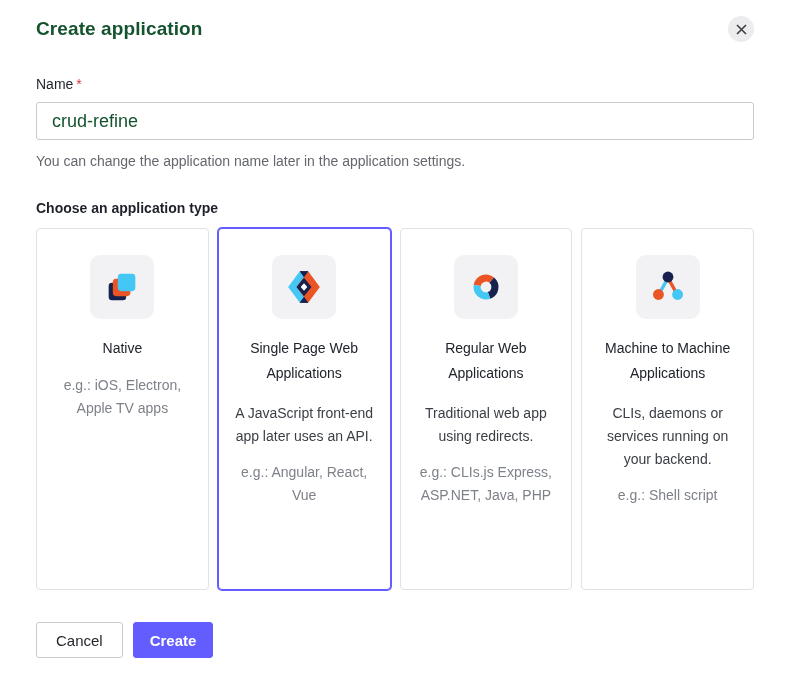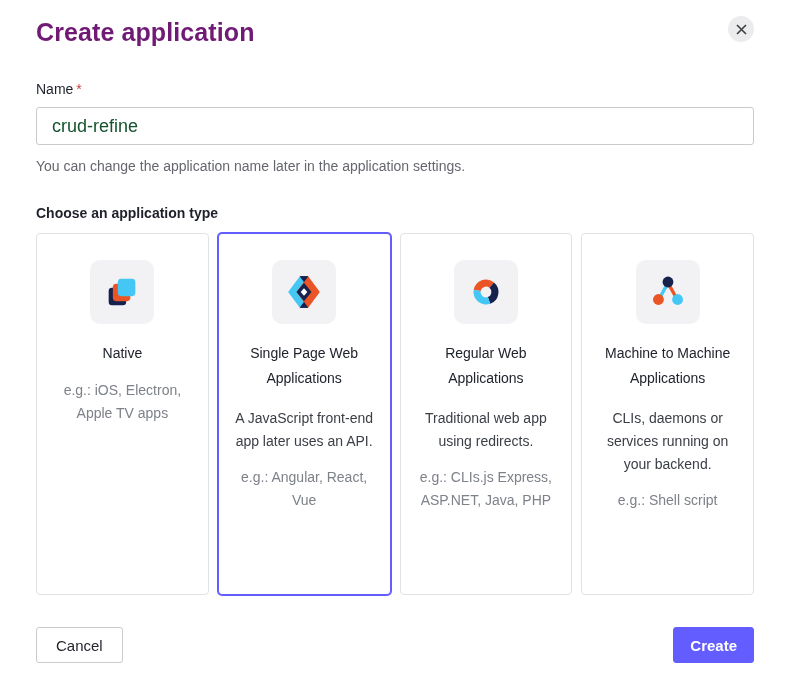--- a/index.html
+++ b/index.html
@@ -6,21 +6,21 @@
   html, body { width: 786px; height: 678px; background: #ffffff; overflow: hidden; }
   body {
     font-family: "Liberation Sans", "DejaVu Sans", sans-serif;
     color: #23262c;
     -webkit-font-smoothing: antialiased;
   }
   .dialog { padding: 16px 32px 0 36px; }
 
   
   .dialog-header { display: flex; justify-content: space-between; align-items: flex-start; }
-  .dialog-title { font-size: 25px; font-weight: 700; color: #701a75; letter-spacing: .1px; padding-top: 2px; }
+  .dialog-title { font-size: 19px; font-weight: 700; color: #14532d; letter-spacing: .1px; padding-top: 2px; }
   .close-btn {
     width: 26px; height: 26px; border-radius: 50%;
     background: #ececee; border: none; cursor: pointer;
     display: flex; align-items: center; justify-content: center;
     font-size: 13px; color: #3c4043; line-height: 1;
   }
 
   
   .field { margin-top: 33px; }
   .field-label { font-size: 14px; font-weight: 500; color: #1e212a; }
@@ -48,21 +48,21 @@
   .icon-tile {
     width: 64px; height: 64px; border-radius: 10px;
     background: #f2f2f4; margin: 0 auto;
     display: flex; align-items: center; justify-content: center;
   }
   .card-title { margin-top: 17px; font-size: 14px; line-height: 25px; font-weight: 500; color: #20242c; }
   .card-desc { margin-top: 16px; font-size: 14px; line-height: 23px; color: #3a3e45; }
   .card-eg { margin-top: 13px; font-size: 14px; line-height: 23px; color: #7d8188; }
 
   
-  .dialog-footer { margin-top: 32px; display: flex; justify-content: space-between; gap: 10px; }
+  .dialog-footer { margin-top: 32px; display: flex; justify-content: flex-start; gap: 10px; }
   .btn {
     height: 36px; border-radius: 3px; font-size: 15px; cursor: pointer;
     font-family: inherit;
   }
   .btn-cancel {
     background: #fff; border: 1px solid #c9cace; color: #23262c;
     padding: 0 19px; font-weight: 500;
   }
   .btn-create {
     background: #635dff; border: 1px solid #635dff; color: #fff;

